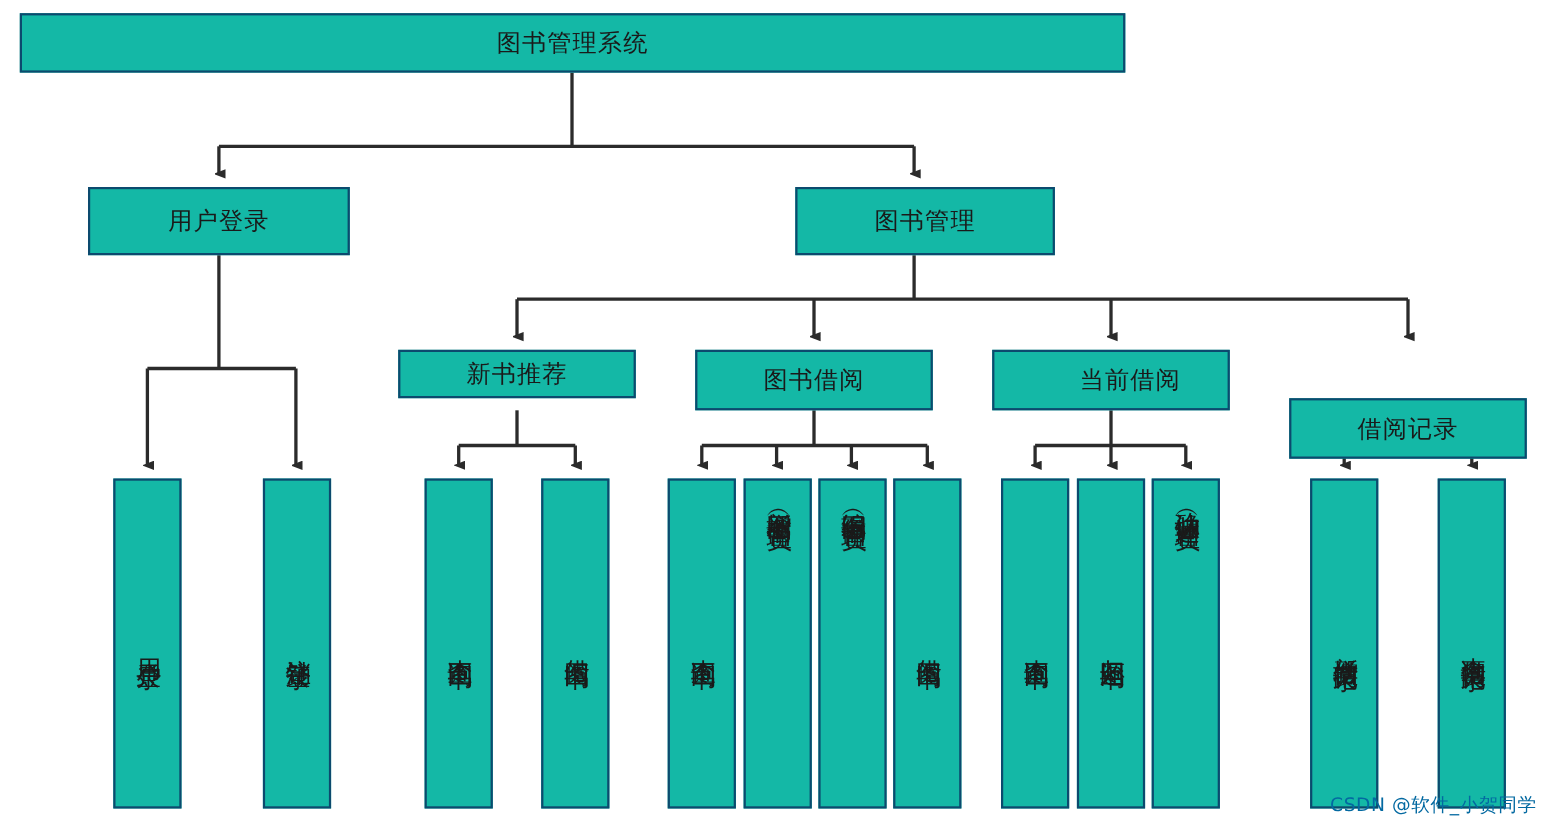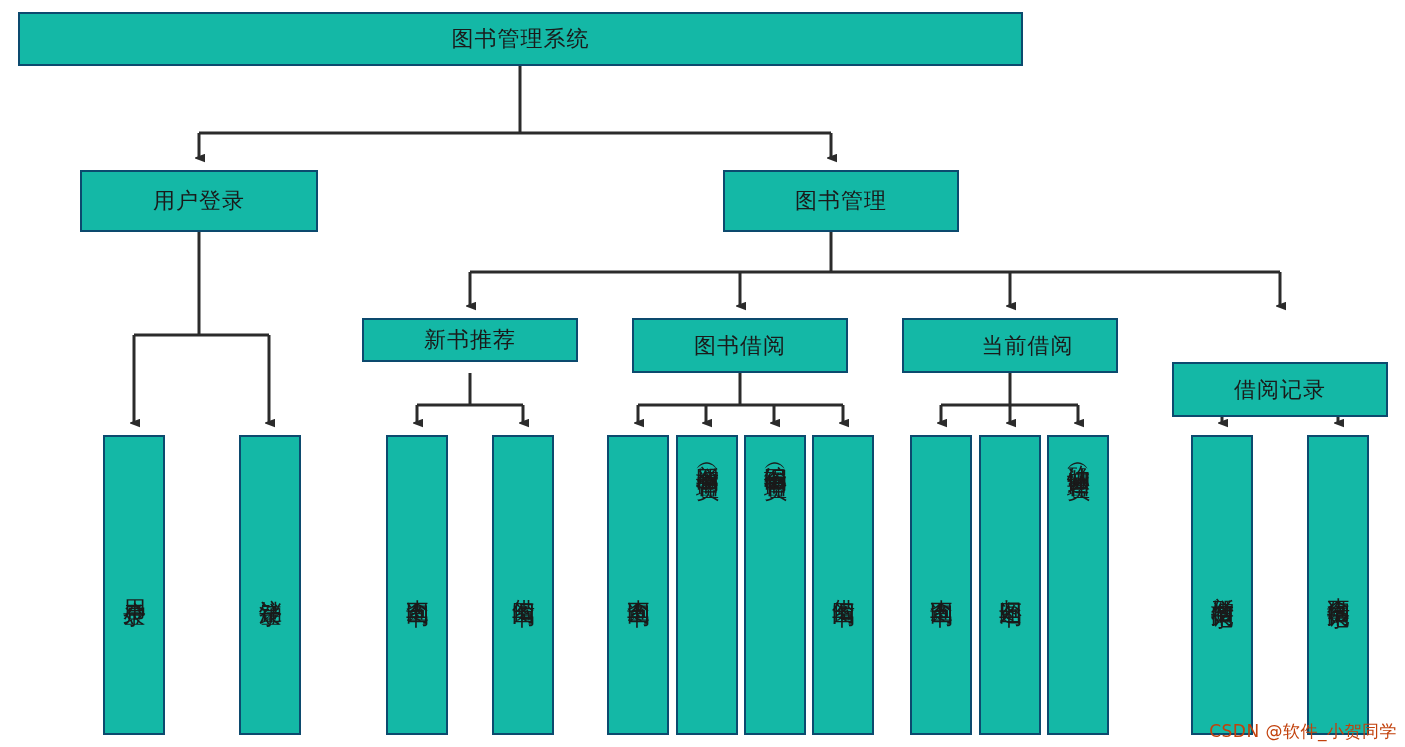--- a/index.html
+++ b/index.html
@@ -58,21 +58,21 @@
   }
   .node.center-v {
     align-items: center;
     padding-top: 0;
   }
   #watermark {
     position: absolute;
     right: 8px;
     bottom: 4px;
     font-size: 17px;
-    color: #c2410c;
+    color: #0369a1;
     white-space: nowrap;
     letter-spacing: 0.5px;
   }
 </style>
 </head>
 <body>
 
 <div id="canvas">
 
   <svg class="edges" viewBox="0 0 1405 747">

